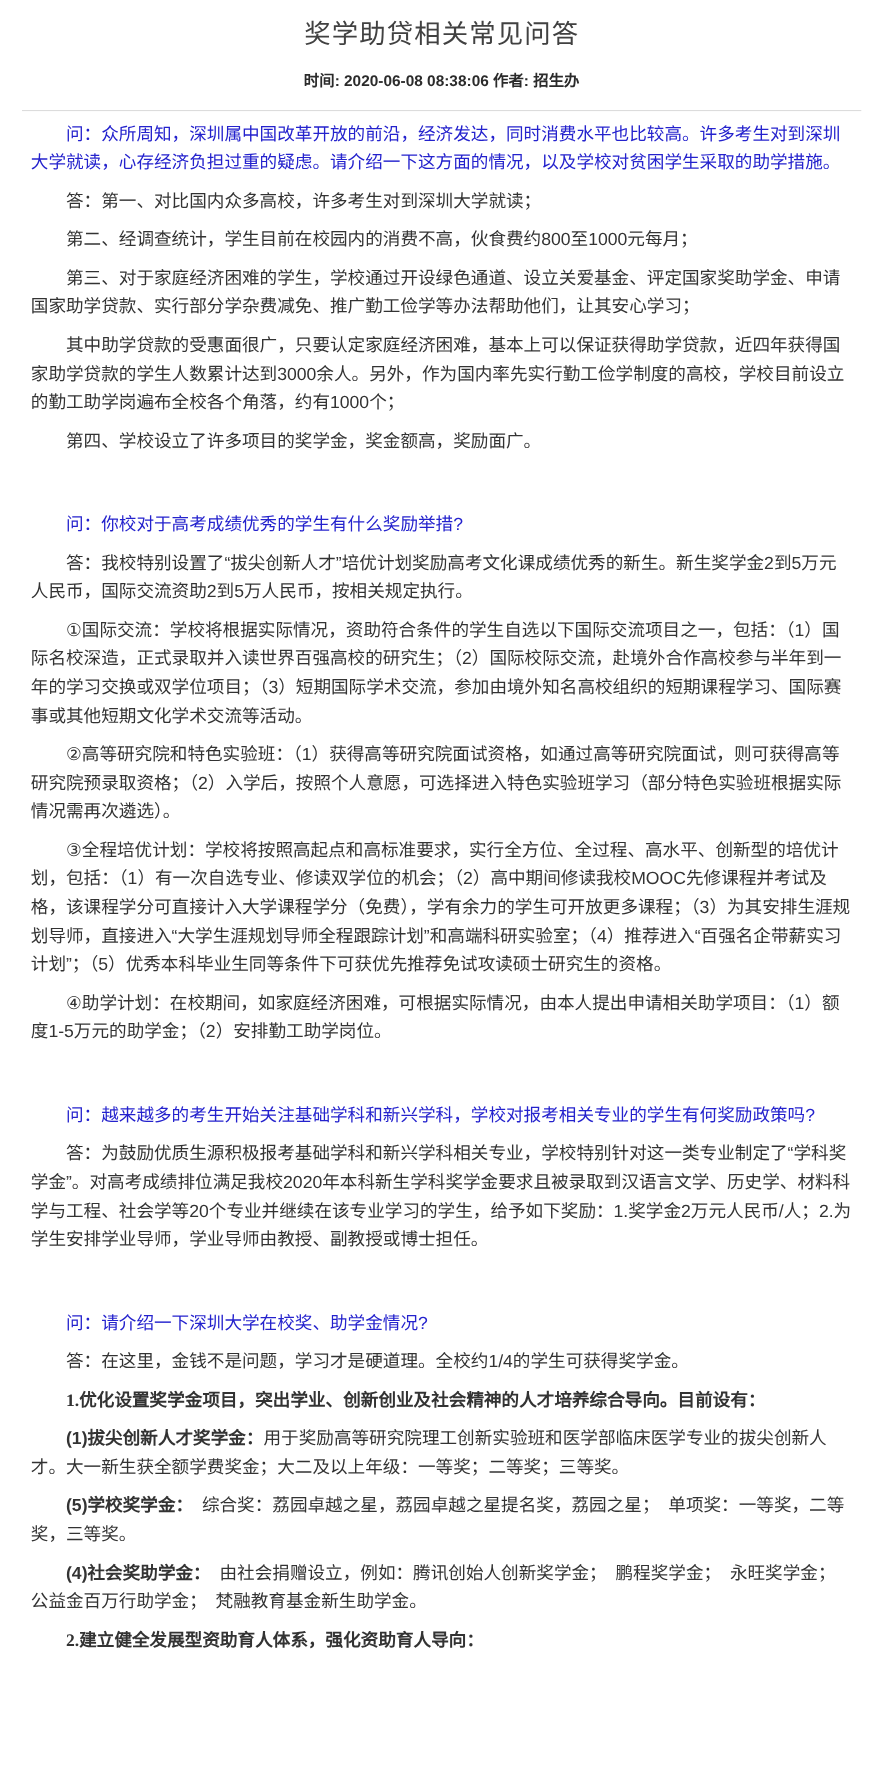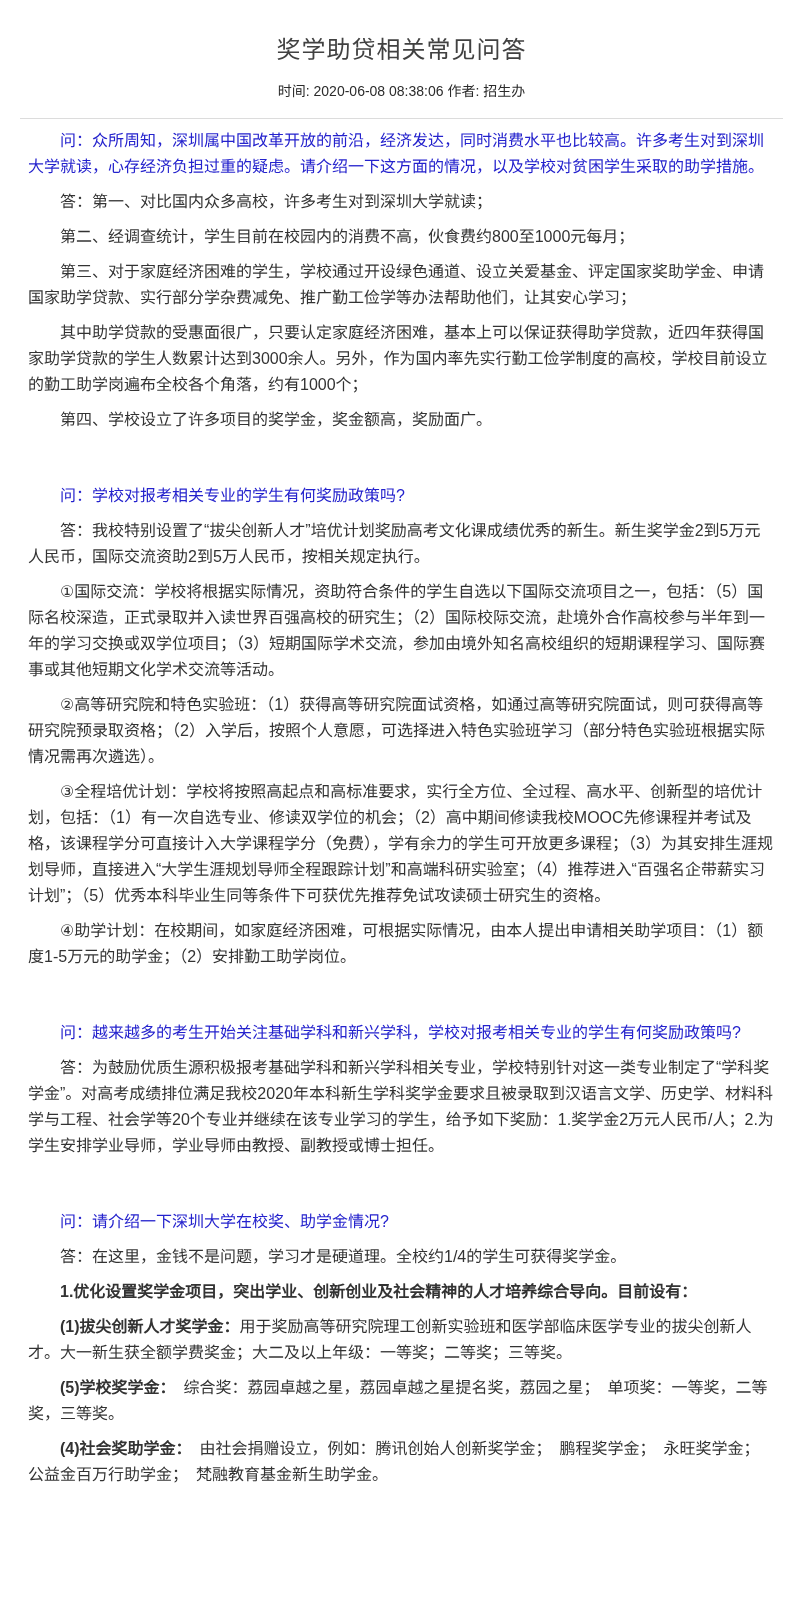--- a/index.html
+++ b/index.html
@@ -20,34 +20,35 @@
   body {
     width: 803px;
     min-height: 1611px;
     font-family: "Liberation Sans", "DejaVu Sans", sans-serif;
     color: var(--body-color);
   }
   .page {
     padding: 6px 28px 36px 28px;
   }
   h1.page-title {
-    margin: 28px 0 0 0;
+    margin: 10px 0 0 0;
     text-align: center;
     font-size: 24px;
     font-weight: 400;
     color: var(--title-color);
     letter-spacing: 1px;
     line-height: 1.35;
   }
   .article-meta {
     margin-top: 16px;
     text-align: center;
     font-size: 14px;
     color: var(--meta-color);
     line-height: 1.3;
+    font-weight: bold;
   }
   .article-meta span { white-space: pre-wrap; }
   hr.divider {
     border: none;
     border-top: 1px solid var(--divider-color);
     height: 0;
     margin: 17px -8px 4px -8px;
   }
   .article-content p {
     font-size: 16px;
@@ -55,20 +56,21 @@
     margin: 9px 0;
     text-indent: 2em;
     color: var(--body-color);
     word-break: break-all;
   }
   .article-content p.question {
     color: var(--question-color);
   }
   .article-content p.bold {
     font-weight: 700;
+    font-family: Liberation Serif, serif;
   }
   .article-content p.gap-before {
     margin-top: 50px;
   }
   .seg-bold { font-weight: 700; }
 </style>
 </head>
 <body>
 
 <div class="page">
@@ -77,28 +79,29 @@
     <span>时间: </span><span>2020-06-08 08:38:06</span><span> 作者: </span><span>招生办</span>
   </div>
   <hr class="divider">
   <div class="article-content">
       <p class="question"><span>问：众所周知，深圳属中国改革开放的前沿，经济发达，同时消费水平也比较高。许多考生对到深圳大学就读，心存经济负担过重的疑虑。请介绍一下这方面的情况，以及学校对贫困学生采取的助学措施。</span></p>
       <p class="normal"><span>答：第一、对比国内众多高校，许多考生对到深圳大学就读；</span></p>
       <p class="normal"><span>第二、经调查统计，学生目前在校园内的消费不高，伙食费约800至1000元每月；</span></p>
       <p class="normal"><span>第三、对于家庭经济困难的学生，学校通过开设绿色通道、设立关爱基金、评定国家奖助学金、申请国家助学贷款、实行部分学杂费减免、推广勤工俭学等办法帮助他们，让其安心学习；</span></p>
       <p class="normal"><span>其中助学贷款的受惠面很广，只要认定家庭经济困难，基本上可以保证获得助学贷款，近四年获得国家助学贷款的学生人数累计达到3000余人。另外，作为国内率先实行勤工俭学制度的高校，学校目前设立的勤工助学岗遍布全校各个角落，约有1000个；</span></p>
       <p class="normal"><span>第四、学校设立了许多项目的奖学金，奖金额高，奖励面广。</span></p>
-      <p class="question gap-before"><span>问：学校对报考相关专业的学生有何奖励政策吗?</span></p>
+      <p class="question gap-before"><span>问：你校对于高考成绩优秀的学生有什么奖励举措?</span></p>
       <p class="normal"><span>答：我校特别设置了“拔尖创新人才”培优计划奖励高考文化课成绩优秀的新生。新生奖学金2到5万元人民币，国际交流资助2到5万人民币，按相关规定执行。</span></p>
-      <p class="normal"><span>①国际交流：学校将根据实际情况，资助符合条件的学生自选以下国际交流项目之一，包括：（5）国际名校深造，正式录取并入读世界百强高校的研究生；（2）国际校际交流，赴境外合作高校参与半年到一年的学习交换或双学位项目；（3）短期国际学术交流，参加由境外知名高校组织的短期课程学习、国际赛事或其他短期文化学术交流等活动。</span></p>
+      <p class="normal"><span>①国际交流：学校将根据实际情况，资助符合条件的学生自选以下国际交流项目之一，包括：（1）国际名校深造，正式录取并入读世界百强高校的研究生；（2）国际校际交流，赴境外合作高校参与半年到一年的学习交换或双学位项目；（3）短期国际学术交流，参加由境外知名高校组织的短期课程学习、国际赛事或其他短期文化学术交流等活动。</span></p>
       <p class="normal"><span>②高等研究院和特色实验班：（1）获得高等研究院面试资格，如通过高等研究院面试，则可获得高等研究院预录取资格；（2）入学后，按照个人意愿，可选择进入特色实验班学习（部分特色实验班根据实际情况需再次遴选）。</span></p>
       <p class="normal"><span>③全程培优计划：学校将按照高起点和高标准要求，实行全方位、全过程、高水平、创新型的培优计划，包括：（1）有一次自选专业、修读双学位的机会；（2）高中期间修读我校MOOC先修课程并考试及格，该课程学分可直接计入大学课程学分（免费），学有余力的学生可开放更多课程；（3）为其安排生涯规划导师，直接进入“大学生涯规划导师全程跟踪计划”和高端科研实验室；（4）推荐进入“百强名企带薪实习计划”；（5）优秀本科毕业生同等条件下可获优先推荐免试攻读硕士研究生的资格。</span></p>
       <p class="normal"><span>④助学计划：在校期间，如家庭经济困难，可根据实际情况，由本人提出申请相关助学项目：（1）额度1-5万元的助学金；（2）安排勤工助学岗位。</span></p>
       <p class="question gap-before"><span>问：越来越多的考生开始关注基础学科和新兴学科，学校对报考相关专业的学生有何奖励政策吗?</span></p>
       <p class="normal"><span>答：为鼓励优质生源积极报考基础学科和新兴学科相关专业，学校特别针对这一类专业制定了“学科奖学金”。对高考成绩排位满足我校2020年本科新生学科奖学金要求且被录取到汉语言文学、历史学、材料科学与工程、社会学等20个专业并继续在该专业学习的学生，给予如下奖励：1.奖学金2万元人民币/人；2.为学生安排学业导师，学业导师由教授、副教授或博士担任。</span></p>
       <p class="question gap-before"><span>问：请介绍一下深圳大学在校奖、助学金情况?</span></p>
       <p class="normal"><span>答：在这里，金钱不是问题，学习才是硬道理。全校约1/4的学生可获得奖学金。</span></p>
       <p class="bold"><span class="seg-bold">1.优化设置奖学金项目，突出学业、创新创业及社会精神的人才培养综合导向。目前设有：</span></p>
       <p class="normal"><span class="seg-bold">(1)拔尖创新人才奖学金：</span><span>用于奖励高等研究院理工创新实验班和医学部临床医学专业的拔尖创新人才。大一新生获全额学费奖金；大二及以上年级：一等奖；二等奖；三等奖。</span></p>
       <p class="normal"><span class="seg-bold">(5)学校奖学金：</span><span>　综合奖：荔园卓越之星，荔园卓越之星提名奖，荔园之星；　单项奖：一等奖，二等奖，三等奖。</span></p>
       <p class="normal"><span class="seg-bold">(4)社会奖助学金：</span><span>　由社会捐赠设立，例如：腾讯创始人创新奖学金；　鹏程奖学金；　永旺奖学金；　公益金百万行助学金；　梵融教育基金新生助学金。</span></p>
+      <p class="bold"><span class="seg-bold">2.建立健全发展型资助育人体系，强化资助育人导向：</span></p>
     </div>
 </div>
 
 </body></html>

